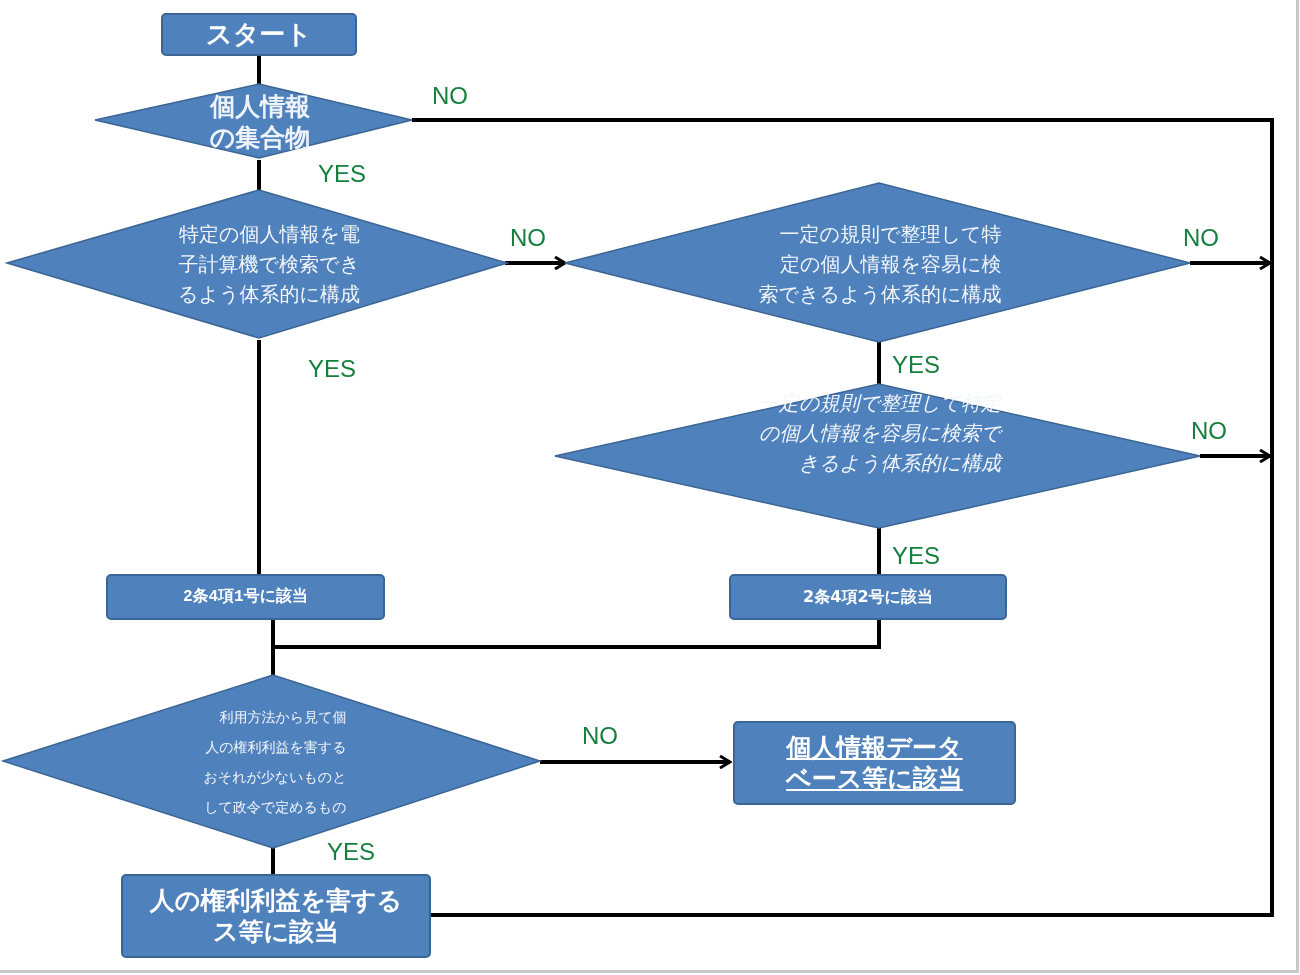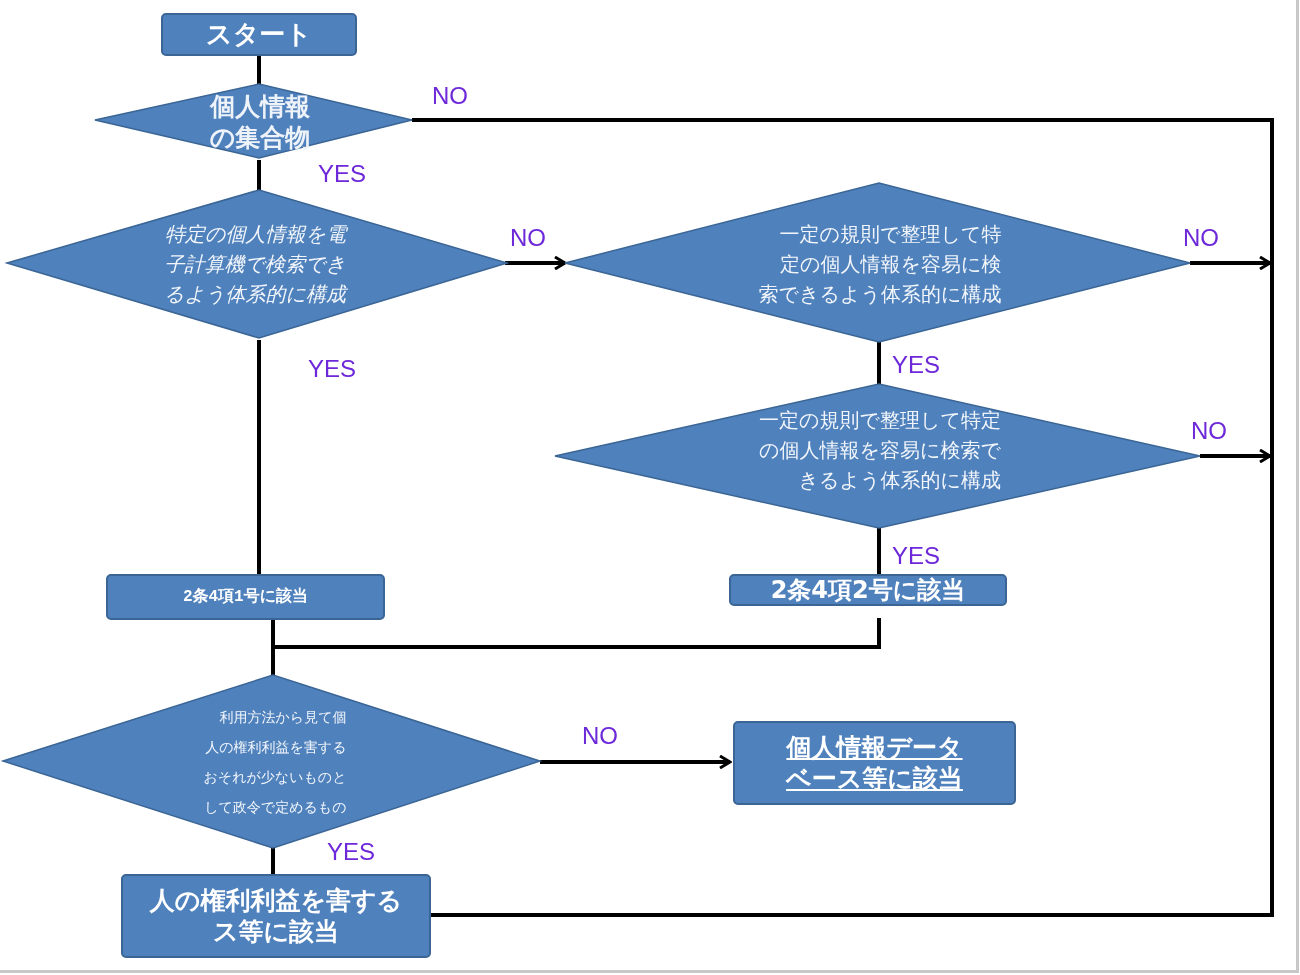--- a/index.html
+++ b/index.html
@@ -6,21 +6,21 @@
   body { width: 1300px; height: 975px; position: relative; overflow: hidden;
          font-family: "DejaVu Sans", "Liberation Sans", sans-serif; }
   .frame { position: absolute; left: 0; top: 0; width: 1296px; height: 970px;
            border-right: 3px solid #c8c8c8; border-bottom: 3px solid #c8c8c8; background: #fff; }
   svg { position: absolute; left: 0; top: 0; }
   .box { position: absolute; background: #4f81bd; border: 2px solid #3a6595; border-radius: 5px;
          color: #ffffff; font-weight: bold; display: flex; align-items: center; justify-content: center;
          text-align: center; box-sizing: border-box; line-height: 1.25; }
   .dtext { position: absolute; color: #f2f6fb; text-align: right; font-size: 20px; line-height: 30px;
            display: flex; align-items: center; justify-content: center; white-space: pre-line; }
-  .lbl { position: absolute; font-family: "Liberation Sans", sans-serif; font-size: 24px; color: #6d28d9; }
+  .lbl { position: absolute; font-family: "Liberation Sans", sans-serif; font-size: 24px; color: #15803d; }
 </style>
 </head>
 <body>
 
 <div class="frame"></div>
 
 <svg width="1300" height="975">
   <defs>
     <marker id="arr" markerWidth="14" markerHeight="14" refX="12" refY="7" orient="auto" markerUnits="userSpaceOnUse">
       <path d="M2,1 L12,7 L2,13" fill="none" stroke="#000" stroke-width="3"></path>
@@ -50,36 +50,36 @@
     <polygon points="565,263 879,183 1190,263 879,342"></polygon>
     <polygon points="555,456 879,384 1200,456 879,528"></polygon>
     <polygon points="3,761 273,675 540,761 273,848"></polygon>
   </g>
 </svg>
 
 <div class="box" style="left:161px;top:13px;width:196px;height:43px;font-size:26px;">スタート</div>
 
 <div class="dtext" style="left:170px;top:88px;width:180px;height:68px;font-size:25px;font-weight:bold;color:#eef3fa;line-height:31px;">個人情報
 の集合物</div>
-<div class="dtext" style="left:115px;top:218px;width:280px;height:92px;font-style:italic;">特定の個人情報を電
+<div class="dtext" style="left:129px;top:218px;width:280px;height:92px;">特定の個人情報を電
 子計算機で検索でき
 るよう体系的に構成</div>
 <div class="dtext" style="left:700px;top:218px;width:360px;height:92px;">一定の規則で整理して特
 定の個人情報を容易に検
 索できるよう体系的に構成</div>
-<div class="dtext" style="left:700px;top:404px;width:360px;height:92px;">一定の規則で整理して特定
+<div class="dtext" style="left:700px;top:387px;width:360px;height:92px;font-style:italic;">一定の規則で整理して特定
 の個人情報を容易に検索で
 きるよう体系的に構成</div>
 <div class="dtext" style="left:120px;top:702px;width:310px;height:120px;font-size:14px;">利用方法から見て個
 人の権利利益を害する
 おそれが少ないものと
 して政令で定めるもの</div>
 
 <div class="box" style="left:106px;top:574px;width:279px;height:46px;font-size:16px;font-family:Liberation Mono, monospace;">2条4項1号に該当</div>
-<div class="box" style="left:729px;top:574px;width:278px;height:32px;font-size:24px;">2条4項2号に該当</div>
+<div class="box" style="left:729px;top:574px;width:278px;height:46px;font-size:16px;">2条4項2号に該当</div>
 <div class="box" style="left:733px;top:721px;width:283px;height:84px;font-size:25px;white-space:pre-line;text-decoration:underline;">個人情報データ
 ベース等に該当</div>
 <div class="box" style="left:121px;top:874px;width:310px;height:84px;font-size:25px;white-space:pre-line;">人の権利利益を害する
 ス等に該当</div>
 
 <span class="lbl" style="left:432px;top:82px;">NO</span>
 <span class="lbl" style="left:318px;top:160px;">YES</span>
 <span class="lbl" style="left:510px;top:224px;">NO</span>
 <span class="lbl" style="left:308px;top:355px;">YES</span>
 <span class="lbl" style="left:1183px;top:224px;">NO</span>

